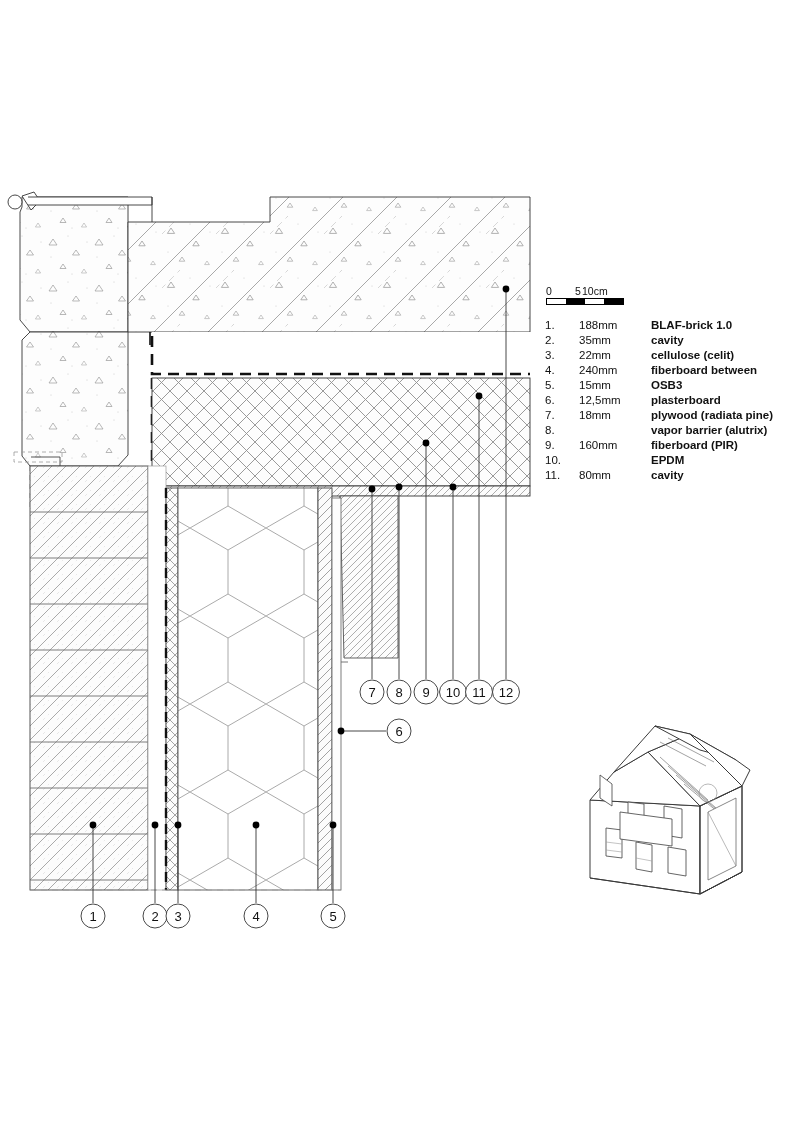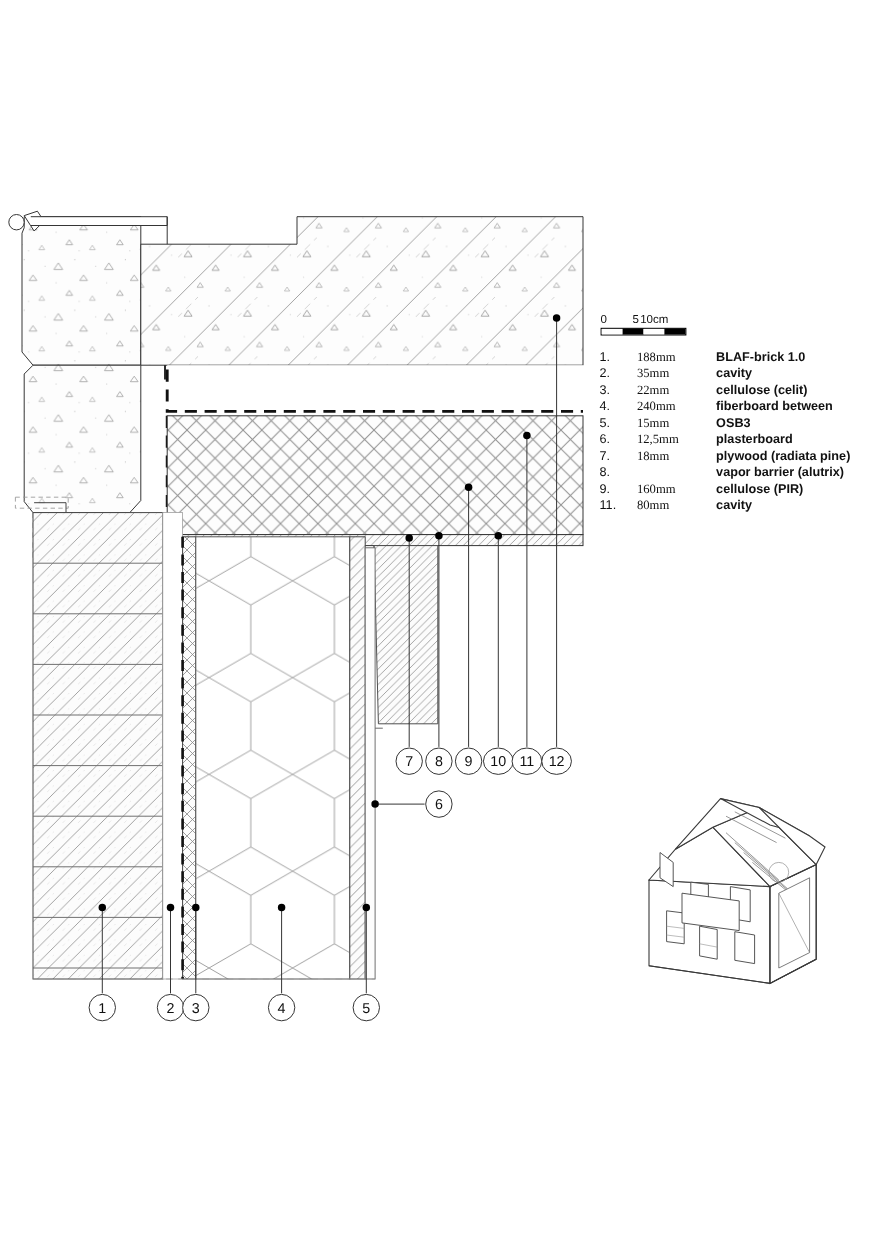--- a/index.html
+++ b/index.html
@@ -41,21 +41,20 @@
     color: #111;
     white-space: nowrap;
   }
   .legend-num {
     width: 34px;
     flex: 0 0 34px;
   }
   .legend-dim {
     width: 72px;
     flex: 0 0 72px;
-    font-family: Liberation Serif, serif;
   }
   .legend-desc {
     flex: 1 1 auto;
     font-weight: bold;
   }
   
   #scalebar {
     position: absolute;
     left: 546px;
     top: 285px;
@@ -406,21 +405,26 @@
         <div class="legend-desc">plywood (radiata pine)</div>
       </div>
       <div class="legend-row">
         <div class="legend-num">8.</div>
         <div class="legend-dim"></div>
         <div class="legend-desc">vapor barrier (alutrix)</div>
       </div>
       <div class="legend-row">
         <div class="legend-num">9.</div>
         <div class="legend-dim">160mm</div>
-        <div class="legend-desc">cellulose (PIR)</div>
+        <div class="legend-desc">fiberboard (PIR)</div>
+      </div>
+      <div class="legend-row">
+        <div class="legend-num">10.</div>
+        <div class="legend-dim"></div>
+        <div class="legend-desc">EPDM</div>
       </div>
       <div class="legend-row">
         <div class="legend-num">11.</div>
         <div class="legend-dim">80mm</div>
         <div class="legend-desc">cavity</div>
       </div>
     </div>
 
 </div>
 

